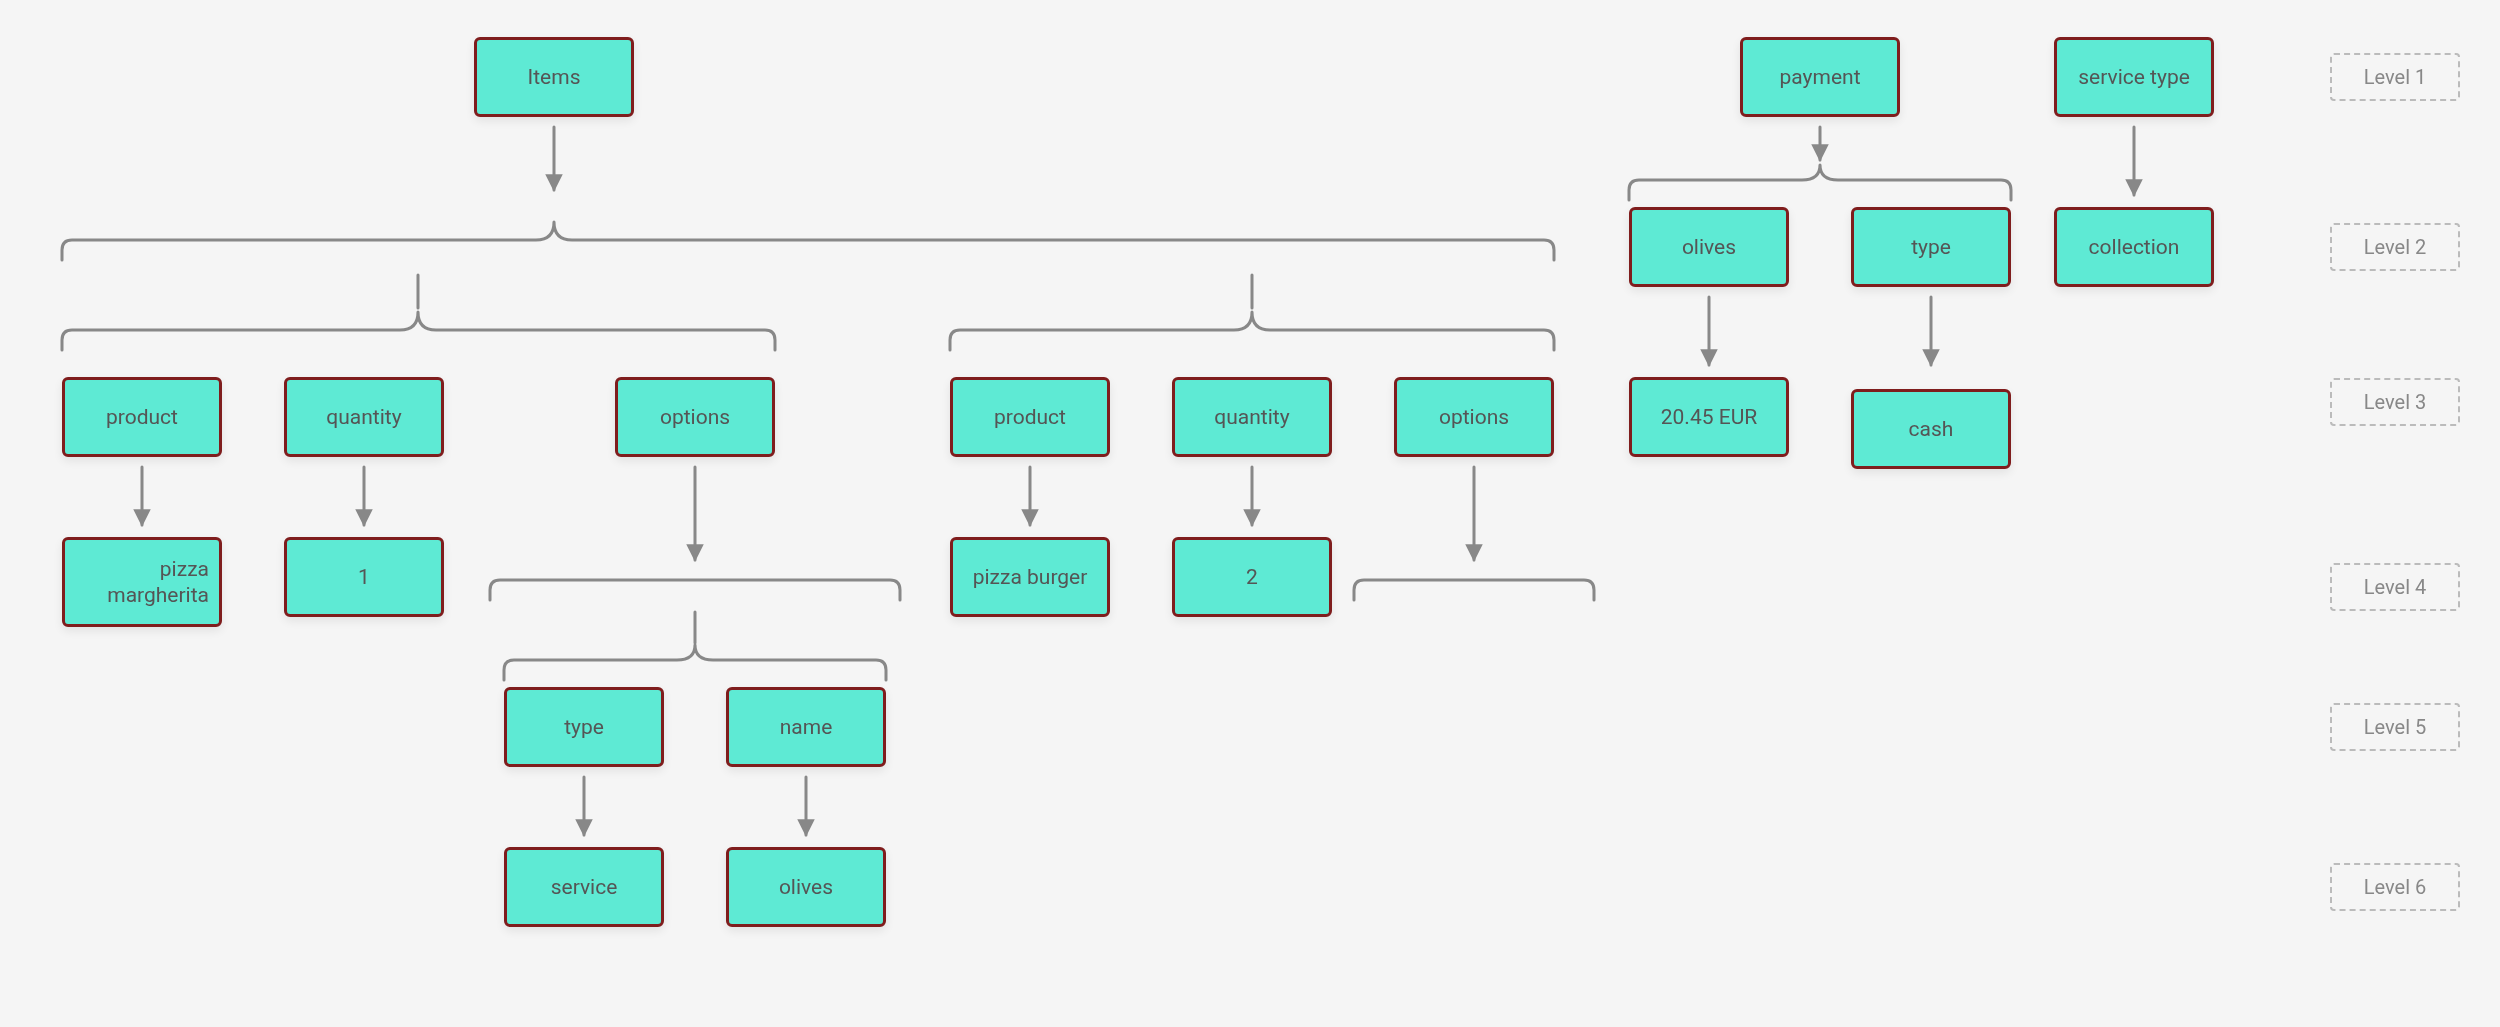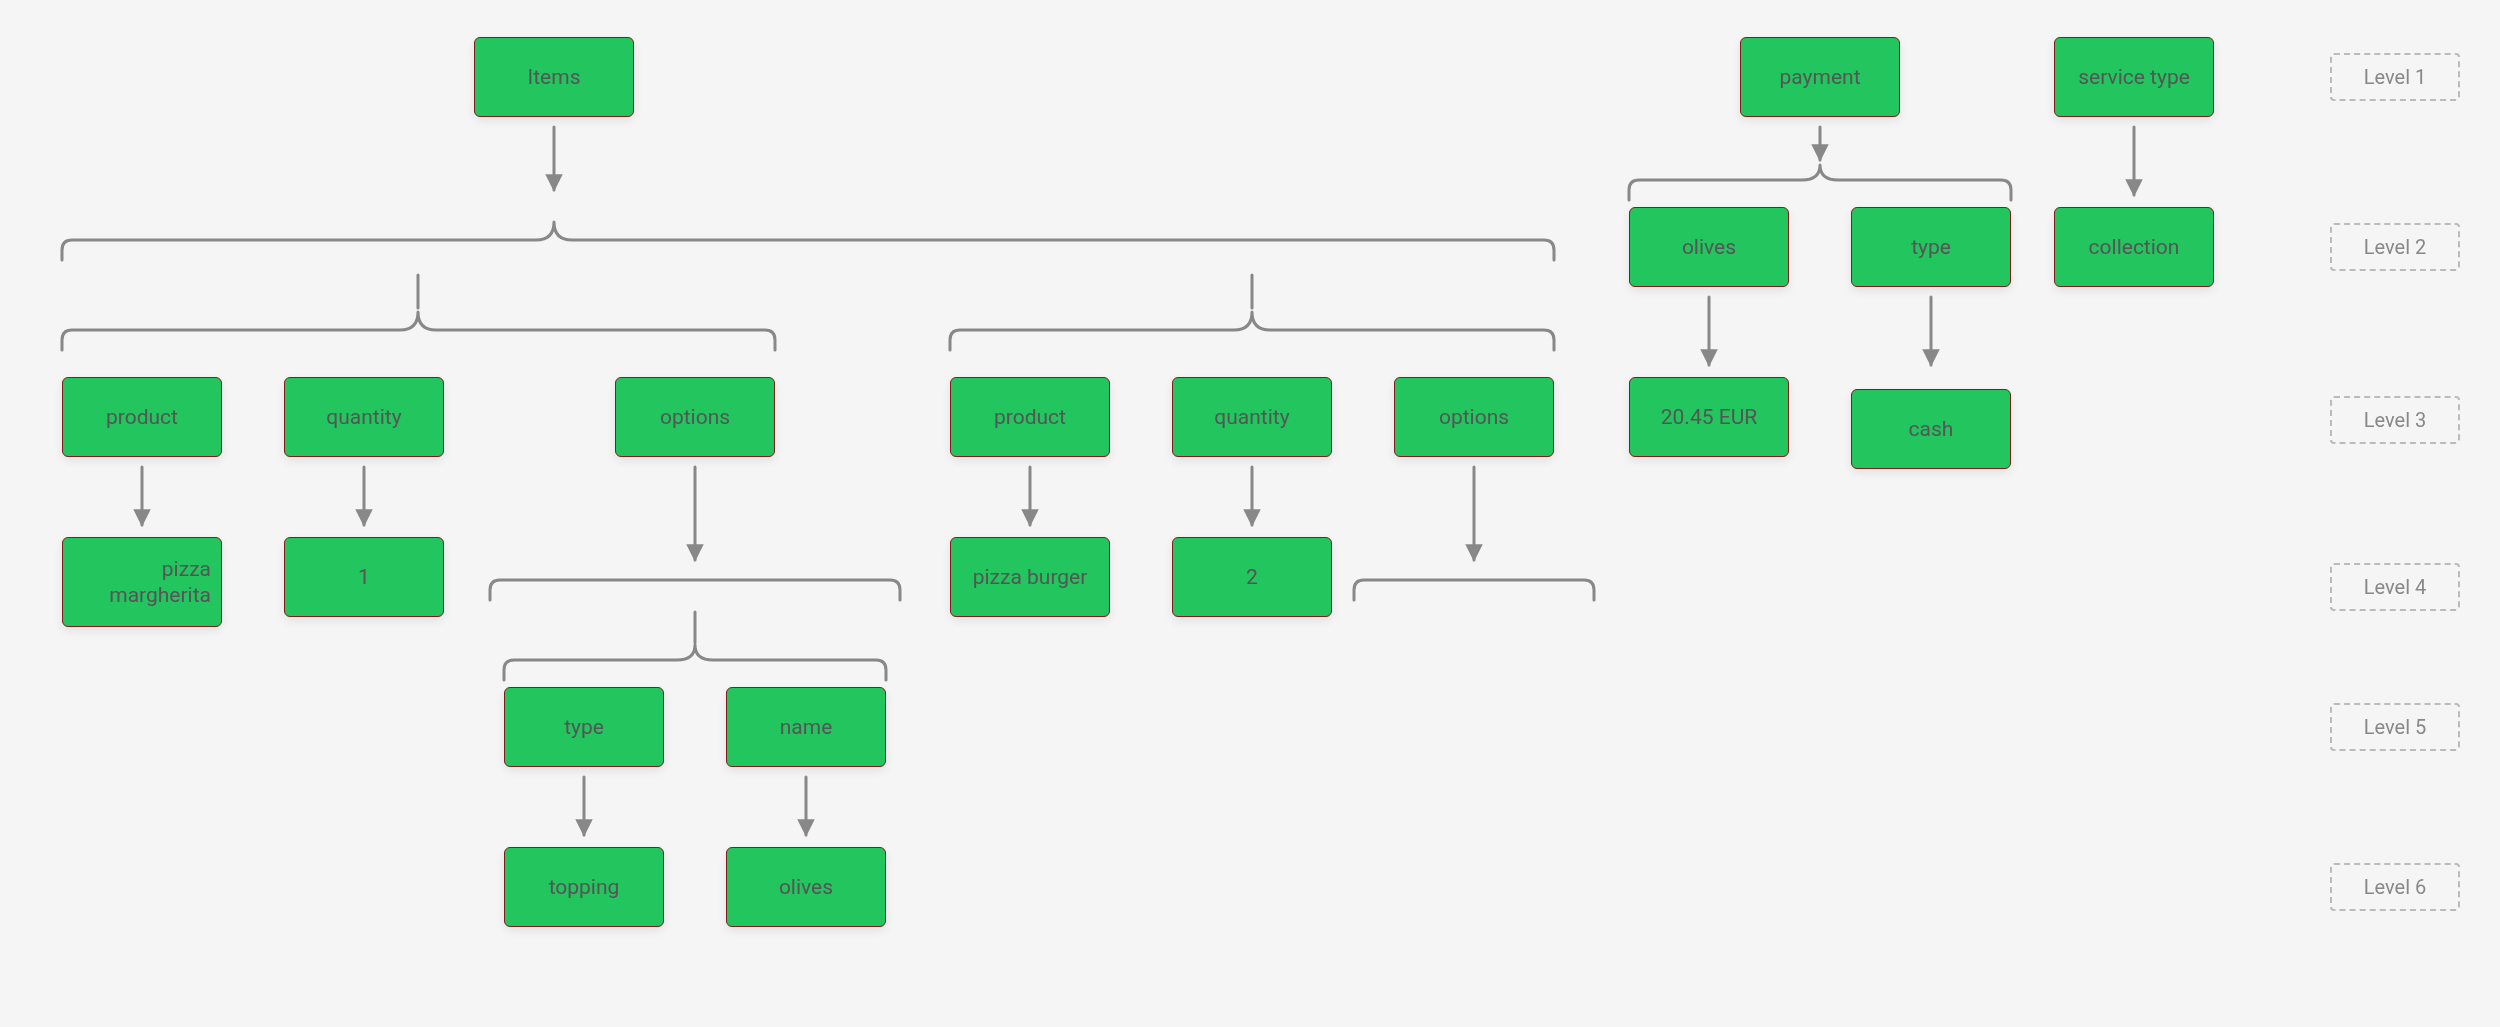--- a/index.html
+++ b/index.html
@@ -8,22 +8,22 @@
     width: 2500px;
     height: 1027px;
     background: #f5f5f5;
     font-family: -apple-system, BlinkMacSystemFont, "Segoe UI", Roboto, "Helvetica Neue", Arial, sans-serif;
     color: #555;
     position: relative;
     overflow: hidden;
   }
   .node {
     position: absolute;
-    background: #22c55e;
-    border: 1px solid #7f1d1d;
+    background: #5eead4;
+    border: 3px solid #7f1d1d;
     border-radius: 6px;
     box-shadow: 0 4px 10px rgba(0,0,0,0.08);
     display: flex;
     align-items: center;
     justify-content: center;
     text-align: center;
     font-size: 21px;
     line-height: 1.25;
     color: #555;
     box-sizing: border-box;
@@ -58,21 +58,21 @@
   }
   .arrowhead {
     fill: #888;
   }
 </style>
 </head>
 <body>
 
 <div class="level-label" style="left:2330px; top:53px;  width:130px; height:48px;">Level 1</div>
 <div class="level-label" style="left:2330px; top:223px; width:130px; height:48px;">Level 2</div>
-<div class="level-label" style="left:2330px; top:396px; width:130px; height:48px;">Level 3</div>
+<div class="level-label" style="left:2330px; top:378px; width:130px; height:48px;">Level 3</div>
 <div class="level-label" style="left:2330px; top:563px; width:130px; height:48px;">Level 4</div>
 <div class="level-label" style="left:2330px; top:703px; width:130px; height:48px;">Level 5</div>
 <div class="level-label" style="left:2330px; top:863px; width:130px; height:48px;">Level 6</div>
 
 <div class="node" style="left:474px;  top:37px;  width:160px; height:80px;">Items</div>
 <div class="node" style="left:1740px; top:37px;  width:160px; height:80px;">payment</div>
 <div class="node" style="left:2054px; top:37px;  width:160px; height:80px;">service type</div>
 
 <div class="node" style="left:1629px; top:207px; width:160px; height:80px;">olives</div>
 <div class="node" style="left:1851px; top:207px; width:160px; height:80px;">type</div>
@@ -88,21 +88,21 @@
 <div class="node" style="left:1851px; top:389px; width:160px; height:80px;">cash</div>
 
 <div class="node" style="left:62px;   top:537px; width:160px; height:90px;text-align:right;">pizza margherita</div>
 <div class="node" style="left:284px;  top:537px; width:160px; height:80px;">1</div>
 <div class="node" style="left:950px;  top:537px; width:160px; height:80px;">pizza burger</div>
 <div class="node" style="left:1172px; top:537px; width:160px; height:80px;">2</div>
 
 <div class="node" style="left:504px;  top:687px; width:160px; height:80px;">type</div>
 <div class="node" style="left:726px;  top:687px; width:160px; height:80px;">name</div>
 
-<div class="node" style="left:504px;  top:847px; width:160px; height:80px;">topping</div>
+<div class="node" style="left:504px;  top:847px; width:160px; height:80px;">service</div>
 <div class="node" style="left:726px;  top:847px; width:160px; height:80px;">olives</div>
 
 <svg class="overlay" viewBox="0 0 2500 1027">
   <defs>
     <marker id="arr" viewBox="0 0 12 12" refX="10" refY="6" markerWidth="7" markerHeight="7" orient="auto-start-reverse">
       <path d="M1 1 L11 6 L1 11 Z" class="arrowhead"></path>
     </marker>
   </defs>
 
   <line class="stroke" x1="554" y1="127" x2="554" y2="190" marker-end="url(#arr)"></line>

